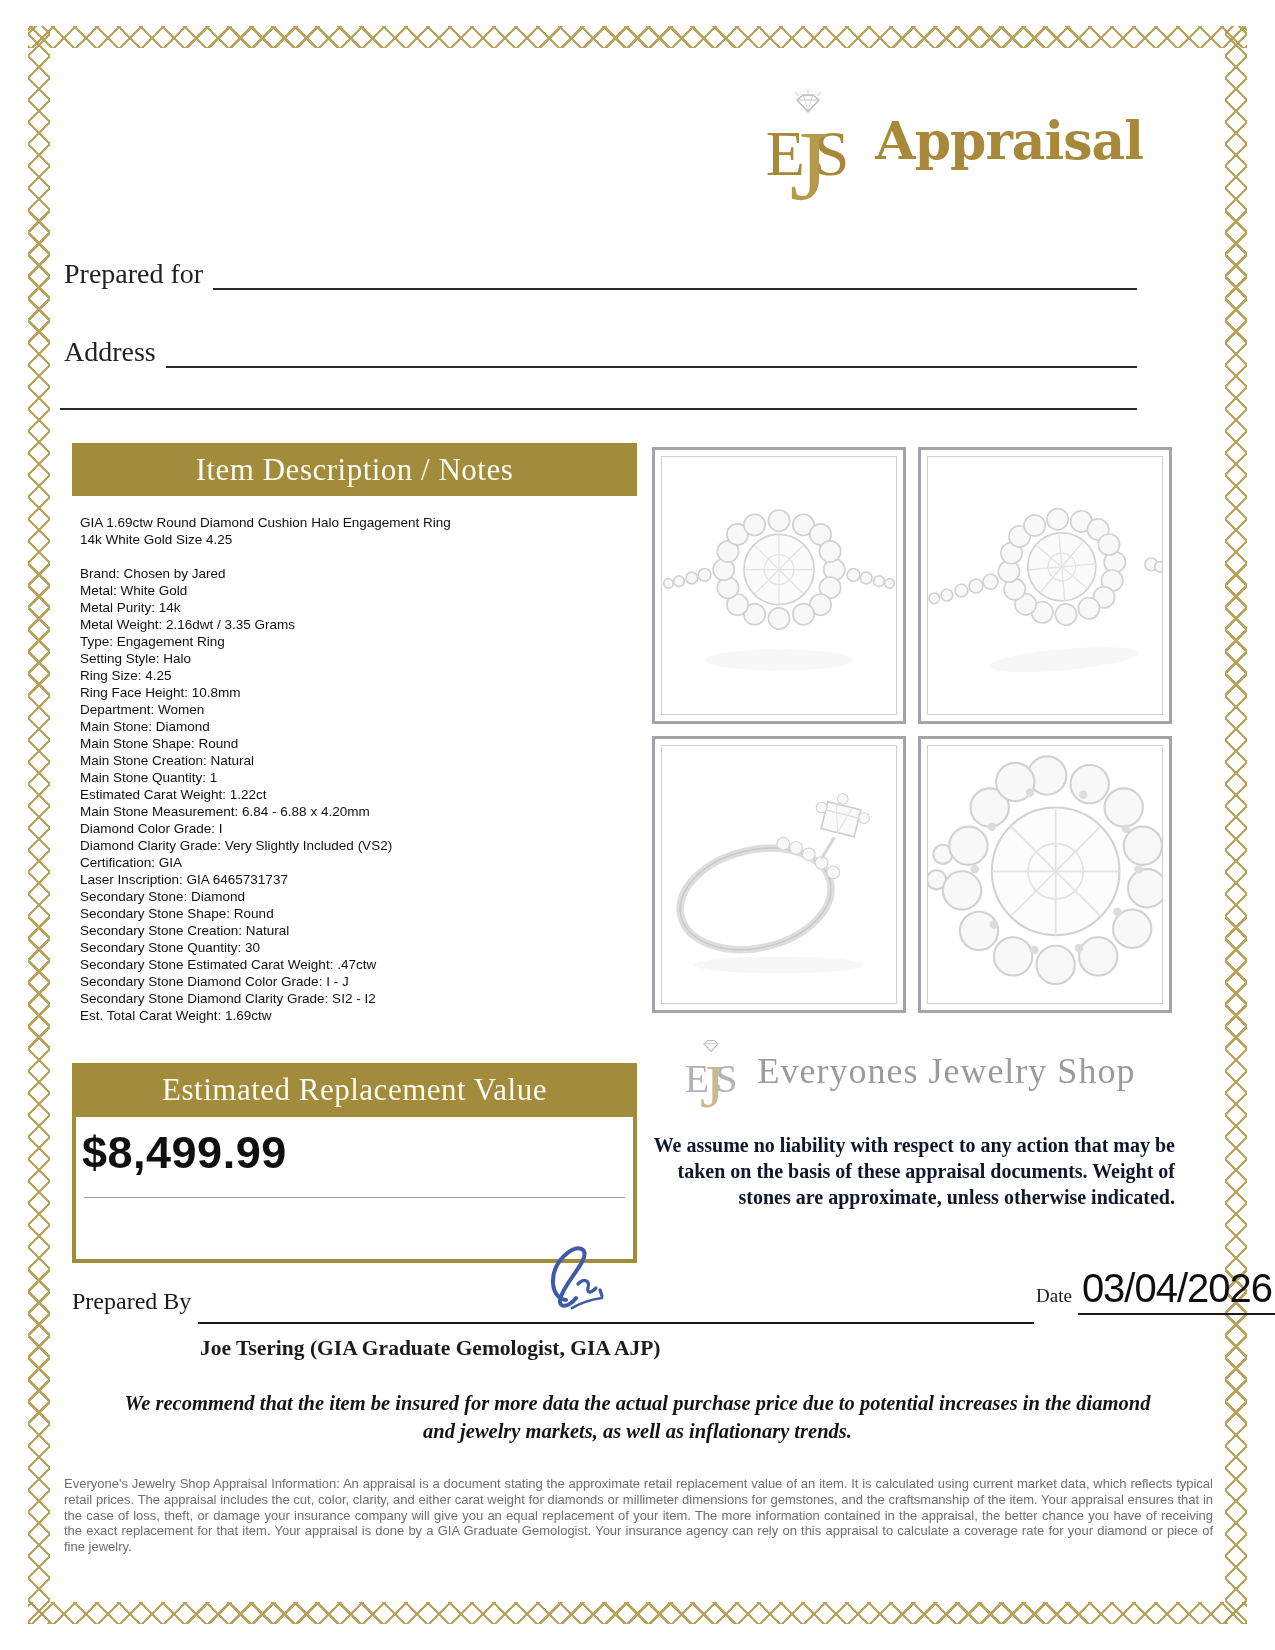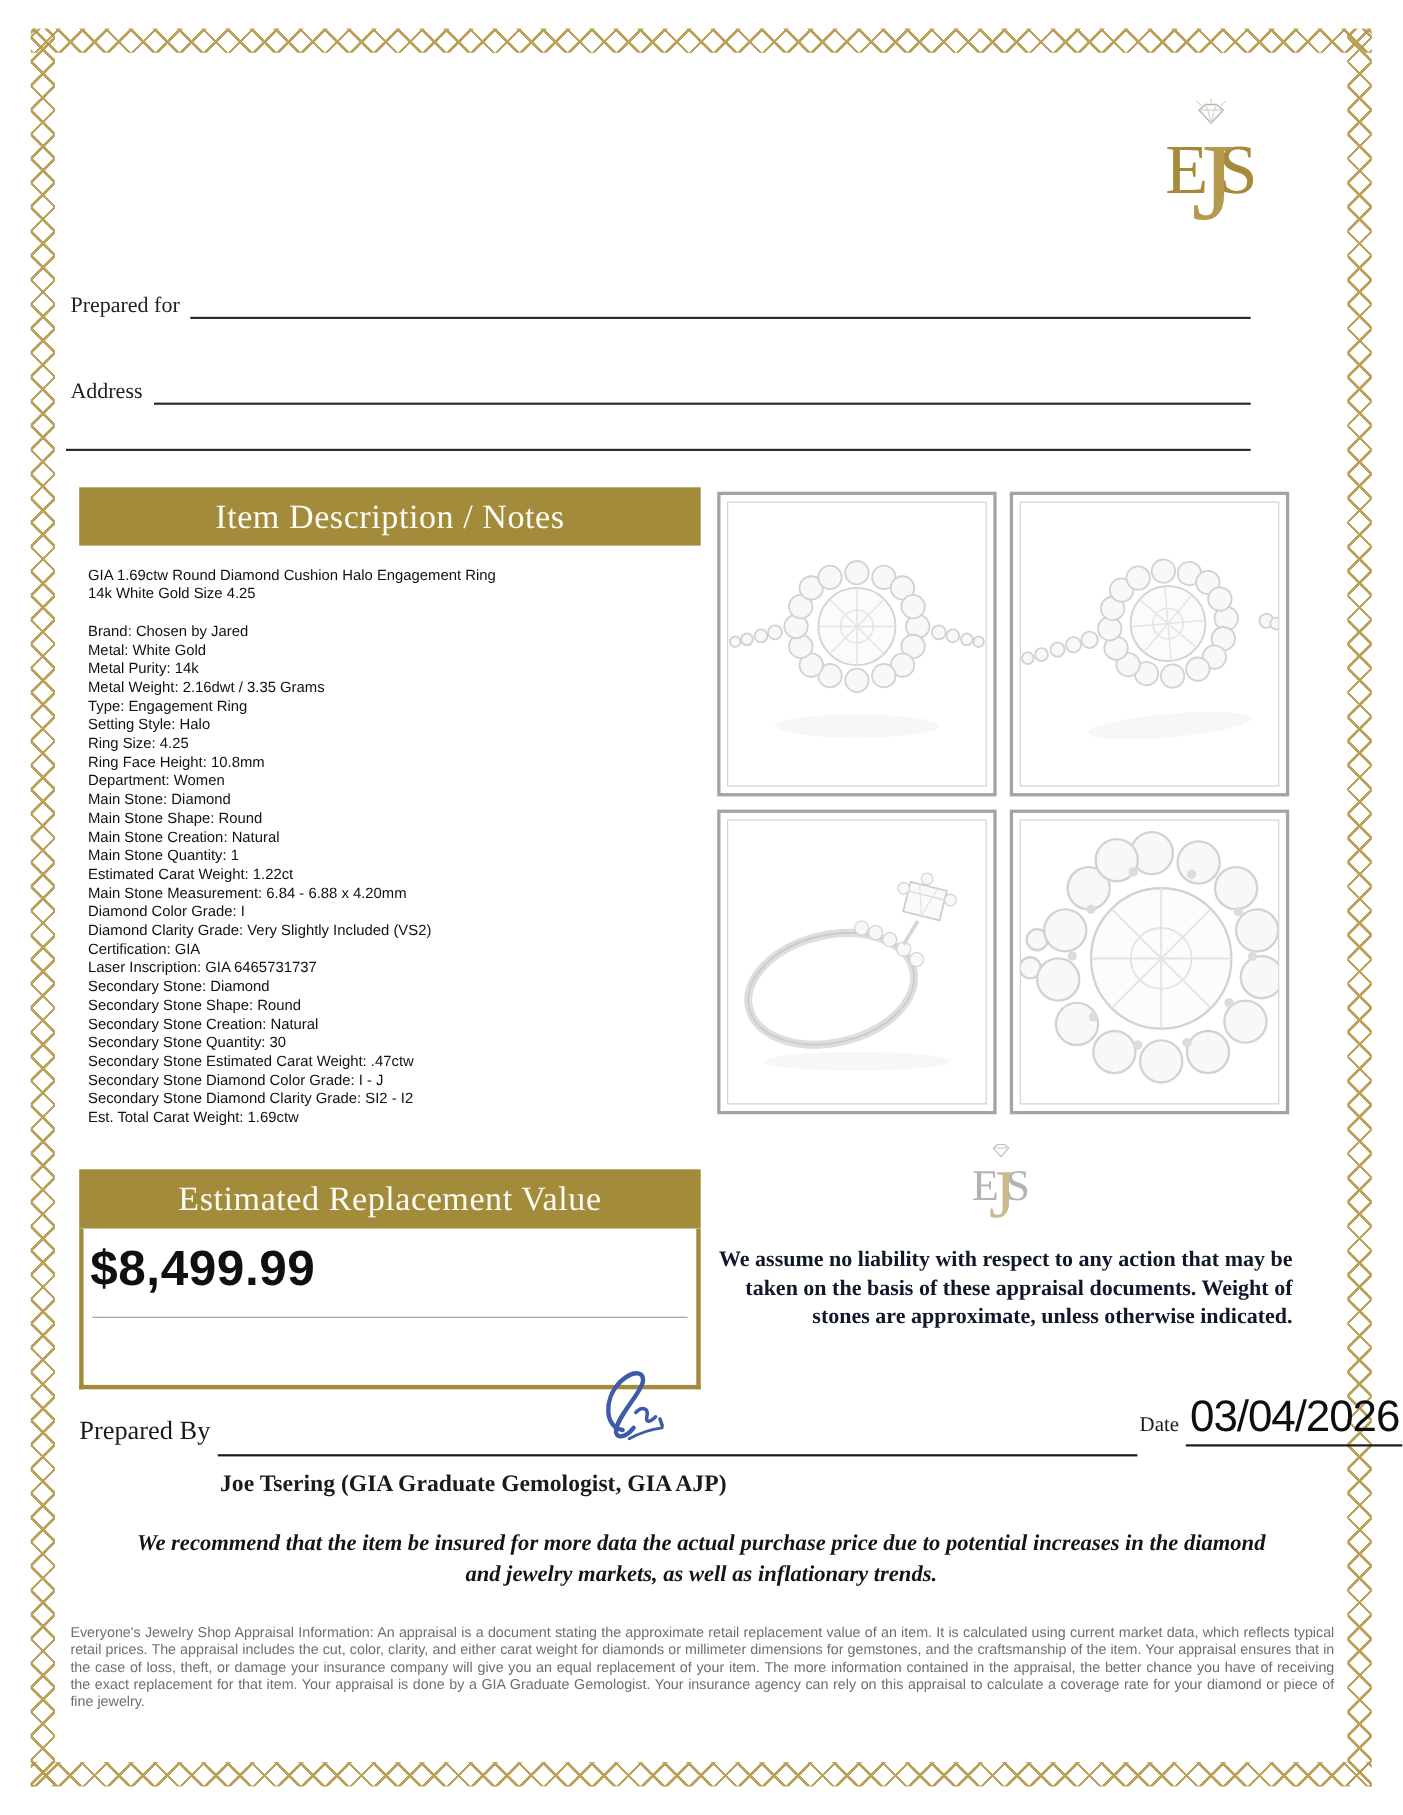--- a/index.html
+++ b/index.html
@@ -24,21 +24,21 @@
   .ejs-logo .dmark{position:absolute;left:50%;top:-4px;transform:translateX(-50%);z-index:3;}
   .ejs-logo.small .l-e,.ejs-logo.small .l-s{font-size:40px;color:#b3b3b3;}
   .ejs-logo.small .l-j{font-size:62px;color:#c9b98c;top:15px;margin:0 -9px;}
 
   .brand-top{position:absolute;top:92px;right:132px;display:flex;align-items:flex-start;gap:26px;}
   .doc-title{font-family:"DejaVu Serif",serif;font-weight:bold;font-size:52px;letter-spacing:-1px;
              color:#a8893a;margin-top:18px;}
 
   
   .fill-row{position:absolute;left:64px;right:138px;display:flex;align-items:flex-end;
-            font-family:"Liberation Serif",serif;font-size:20px;color:#222;}
+            font-family:"Liberation Serif",serif;font-size:28px;color:#222;}
   .fill-row .blank{flex:1;border-bottom:2px solid #2b2b2b;height:30px;margin-left:10px;}
   .row-prepared{top:258px;}
   .row-address{top:336px;}
   .long-line{position:absolute;left:60px;right:138px;top:382px;height:26px;border-bottom:2px solid #2b2b2b;}
 
   
   .gold-bar{background:#a28b3b;color:#fdfcf4;font-family:"Liberation Serif",serif;
             font-size:31px;letter-spacing:.5px;display:flex;align-items:center;justify-content:center;}
   .item-panel{position:absolute;left:72px;top:443px;width:565px;}
   .item-panel .gold-bar{height:53px;}
@@ -100,20 +100,21 @@
           <line x1="17" y1="1" x2="17" y2="6"></line>
             <line x1="4" y1="4" x2="8" y2="8"></line>
             <line x1="30" y1="4" x2="26" y2="8"></line>
         </g>
         <polygon points="6,12 12,7 22,7 28,12 17,24" fill="#fdfdfb" stroke="#b7b7b7" stroke-width="1.3"></polygon>
         <polyline points="6,12 28,12" fill="none" stroke="#c9c9c9" stroke-width="1"></polyline>
         <polyline points="12,7 14,12 17,24 20,12 22,7" fill="none" stroke="#d4d4d4" stroke-width="1"></polyline>
       </svg>
       <span class="l-e">E</span><span class="l-j">J</span><span class="l-s">S</span>
     </div>
+    <div class="doc-title">Appraisal</div>
   </div>
 
   <div class="fill-row row-prepared">
     <span>Prepared for</span>
     <span class="blank"></span>
   </div>
   <div class="fill-row row-address">
     <span>Address</span>
     <span class="blank"></span>
   </div>
@@ -314,20 +315,21 @@
   </div>
 
   <div class="shop-row">
     <div class="ejs-logo small">
       <svg class="dmark" width="22" height="18" viewBox="0 0 34 28">
         <polygon points="6,12 12,7 22,7 28,12 17,24" fill="#fdfdfb" stroke="#bdbdbd" stroke-width="1.6"></polygon>
         <polyline points="6,12 28,12" fill="none" stroke="#cccccc" stroke-width="1.4"></polyline>
       </svg>
       <span class="l-e">E</span><span class="l-j">J</span><span class="l-s">S</span>
     </div>
+    <div class="shop-name">Everyones Jewelry Shop</div>
   </div>
   <div class="liability">We assume no liability with respect to any action that may be taken on the basis of these appraisal documents. Weight of stones are approximate, unless otherwise indicated.</div>
 
   <div class="prep-label">Prepared By</div>
   <div class="prep-line"></div>
   <svg class="sig" viewBox="0 0 115 86">
     <g fill="none" stroke="#3d5ba9" stroke-width="4" stroke-linecap="round">
       <path d="M46,62 C30,60 28,34 44,18 C58,5 70,10 62,24 C55,37 42,50 40,62 C39,70 48,70 56,60"></path>
       <path d="M58,46 C64,40 70,42 68,50 C67,55 70,56 76,50" stroke-width="3.2"></path>
       <path d="M80,52 l2,6" stroke-width="3.2"></path>

